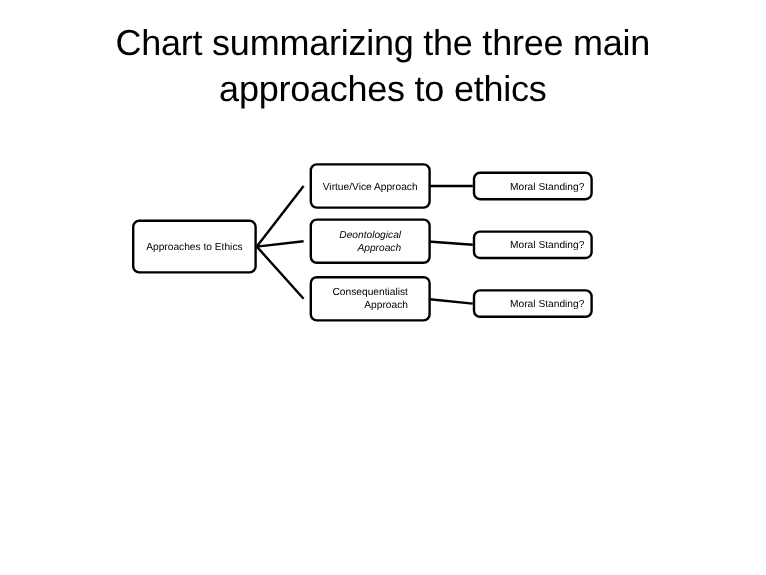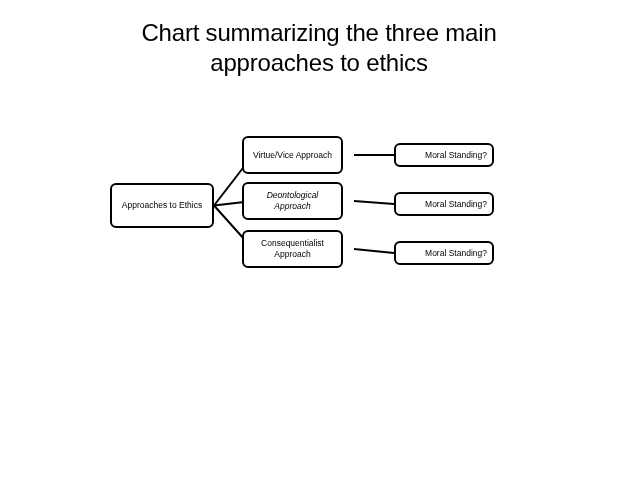--- a/index.html
+++ b/index.html
@@ -17,21 +17,21 @@
   }
 
   
   #slide-title {
     position: absolute;
     left: 38px;
     top: 18px;
     width: 562px;
     text-align: center;
     font-family: "Liberation Sans", sans-serif;
-    font-size: 24px;
+    font-size: 30px;
     font-weight: 400;
     line-height: 1.25;
     color: #000000;
     letter-spacing: -0.2px;
   }
   #slide-title .title-line {
     display: block;
   }
 
   
@@ -73,24 +73,25 @@
   }
 
   .node.root {
     left: 110px;
     top: 183px;
     width: 104px;
     height: 45px;
     font-size: 8.5px;
   }
   .node.branch {
-    left: 242px;
+    left: 258px;
     width: 101px;
     height: 38px;
     font-size: 8.5px;
+    text-align: right;
   }
   .node.branch-1 { top: 136px; }
   .node.branch-2 { top: 182px; font-style: italic; }
   .node.branch-3 { top: 230px; }
 
   .node.leaf {
     left: 394px;
     width: 100px;
     height: 24px;
     font-size: 8.5px;

